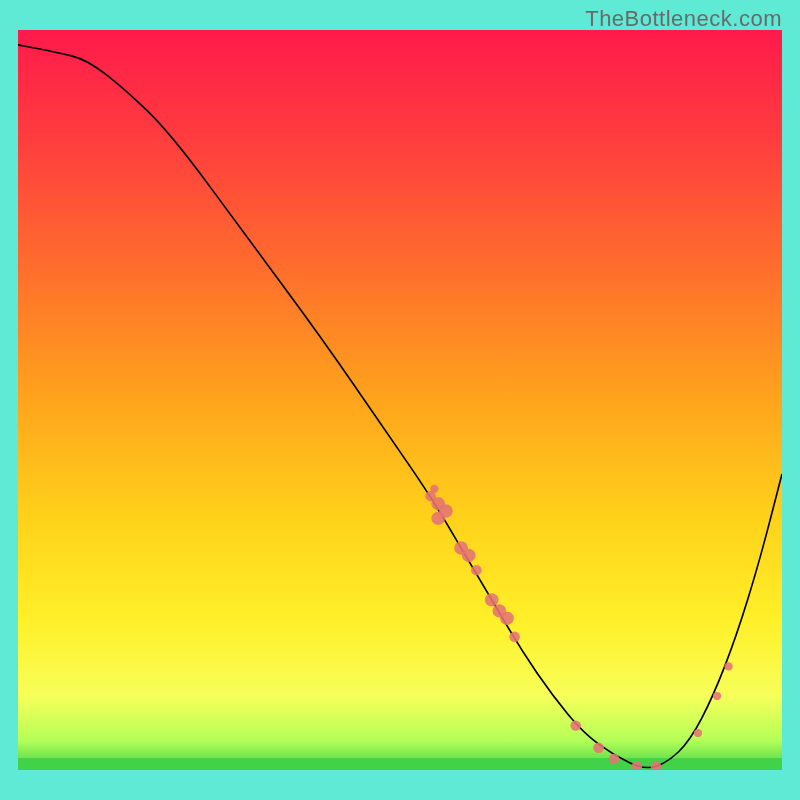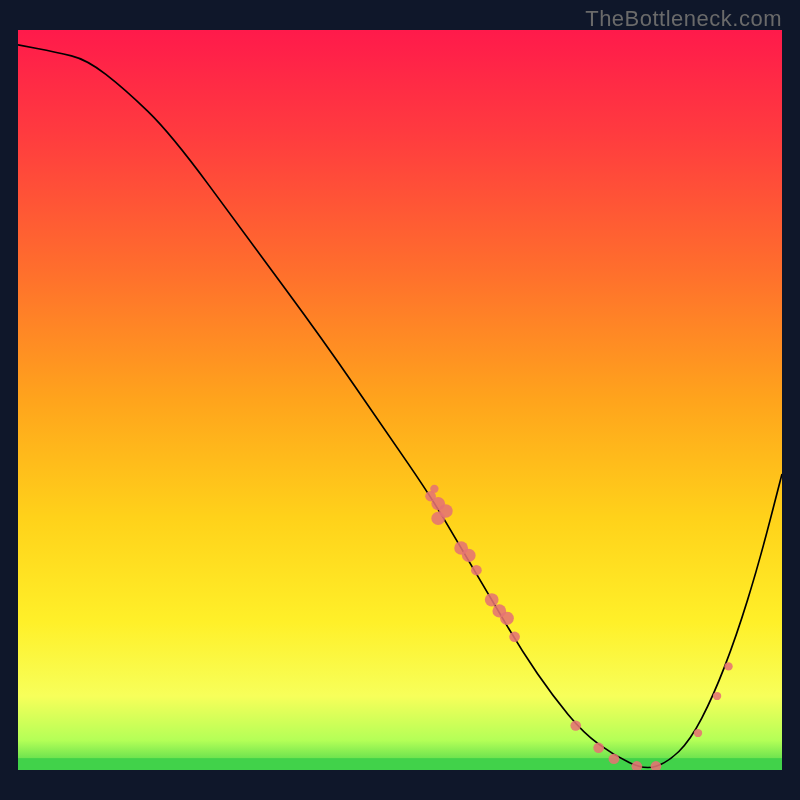--- a/index.html
+++ b/index.html
@@ -9,21 +9,21 @@
     height: 800px;
     background: #000000;
     font-family: Arial, Helvetica, sans-serif;
     overflow: hidden;
   }
 
   .frame {
     position: relative;
     width: 800px;
     height: 800px;
-    background: #0f172a;
+    background: #5eead4;
   }
 
   .watermark {
     position: absolute;
     top: 6px;
     right: 18px;
     color: #6a6a6a;
     font-size: 22px;
     letter-spacing: 0.5px;
     user-select: none;

